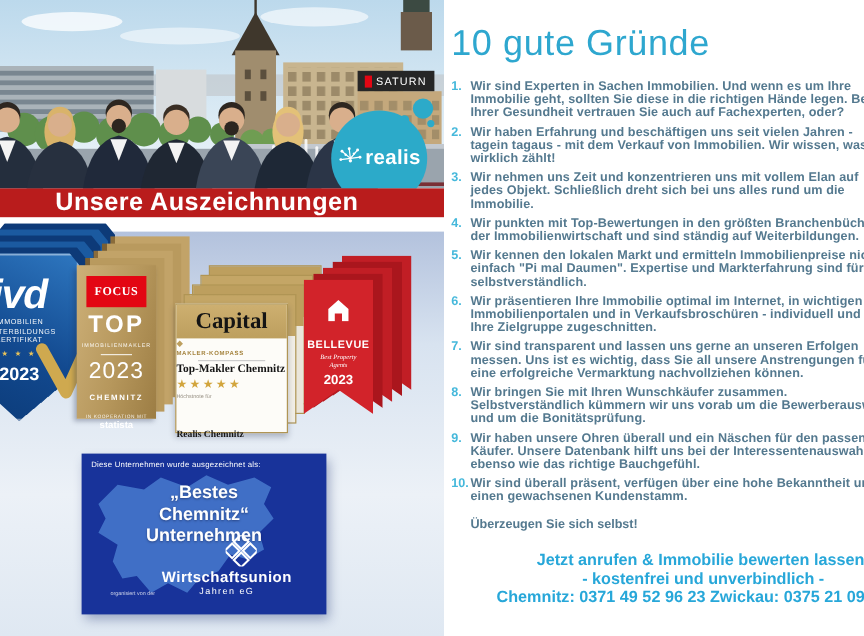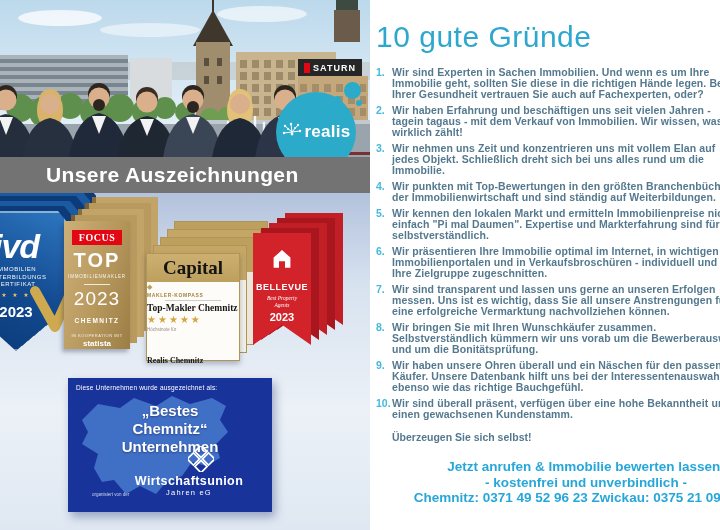--- a/index.html
+++ b/index.html
@@ -4,32 +4,32 @@
 <style>
   html,body{margin:0;padding:0;background:#fff;}
   #app{position:relative;width:720px;height:530px;overflow:hidden;background:#fff;
        font-family:"Liberation Sans",sans-serif;}
   
   .left{position:absolute;left:0;top:0;width:370px;height:530px;}
   .photo{position:absolute;left:0;top:0;width:370px;height:157px;overflow:hidden;}
   .photo svg{display:block;}
   .saturn{position:absolute;left:298px;top:59px;width:64px;height:17px;background:#262626;
            display:flex;align-items:center;justify-content:center;gap:3px;
-           color:#fff;font-size:9px;font-weight:bold;letter-spacing:1px;}
+           color:#fff;font-size:9px;font-weight:normal;letter-spacing:1px;}
   .saturn .chip{width:6px;height:10px;background:#e30613;}
   .logo-dot{position:absolute;border-radius:50%;background:#2caac9;}
   .d1{left:344px;top:82px;width:17px;height:17px;}
   .d2{left:333px;top:96px;width:8px;height:8px;}
   .d3{left:356px;top:100px;width:6px;height:6px;}
   .d4{left:342px;top:106px;width:3px;height:3px;}
   .realis{position:absolute;left:276px;top:92px;width:80px;height:80px;border-radius:50%;
           background:#2caac9;display:flex;align-items:center;justify-content:center;
           color:#fff;font-size:17px;font-weight:bold;letter-spacing:.3px;}
   .realis svg{margin-right:1px;}
-  .banner{position:absolute;left:0;top:157px;width:370px;height:36px;background:#737373;
+  .banner{position:absolute;left:0;top:157px;width:370px;height:24px;background:#b91c1c;
           display:flex;align-items:center;z-index:2;}
   .banner span{padding-left:46px;color:#fff;font-size:21px;font-weight:bold;letter-spacing:.4px;}
   .awards{position:absolute;left:0;top:193px;width:370px;height:337px;
           background:linear-gradient(180deg,#b3c2dd 0%,#d8e3f0 28%,#ecf1f7 65%,#dfe8f2 100%);}
   .stack{position:absolute;}
   
   .ivd-card{position:absolute;left:0;top:0;width:100px;height:140px;
     clip-path:polygon(8% 0,92% 0,100% 7%,100% 60%,93% 74%,70% 87%,50% 100%,30% 87%,7% 74%,0 60%,0 7%);
     background:linear-gradient(205deg,#2e77c0 0%,#12498f 55%,#0b3a77 100%);}
   .ivd-card.b1{transform:translate(6px,-5px);background:#0d3a78;}
@@ -44,21 +44,21 @@
   .ivd-year{font-size:15px;font-weight:bold;margin-top:5px;}
   .ivd-check{position:absolute;left:62px;top:22px;}
   
   .f-card{position:absolute;left:0;top:0;width:66px;height:128px;
     background:linear-gradient(105deg,#cdb078 0%,#b6975c 55%,#9c7d44 100%);}
   .f-card.b1{transform:translate(7px,-6px);background:linear-gradient(90deg,#7a5f33 0 6%,#b99a5e 6%);}
   .f-card.b2{transform:translate(14px,-12px);background:linear-gradient(90deg,#8a6c3b 0 6%,#c2a368 6%);}
   .f-card.b3{transform:translate(21px,-18px);background:linear-gradient(90deg,#7a5f33 0 6%,#b99a5e 6%);}
   .f-card.b4{transform:translate(28px,-24px);background:linear-gradient(90deg,#8a6c3b 0 6%,#c2a368 6%);}
   .f-card.front{box-shadow:-2px 3px 4px rgba(40,50,80,.35);text-align:center;color:#fff;}
-  .ftag{margin:9px auto 0;width:50px;height:15px;background:#e30613;color:#fff;
+  .ftag{margin:9px auto 0;width:50px;height:26px;background:#e30613;color:#fff;
         font-family:"Liberation Serif",serif;font-weight:bold;font-size:10px;
         display:flex;align-items:center;justify-content:center;letter-spacing:.5px;}
   .ftop{font-size:20px;font-weight:bold;letter-spacing:2px;margin-top:4px;}
   .fsub{font-size:4.5px;letter-spacing:.8px;opacity:.9;margin-top:2px;}
   .fline{width:26px;border:none;border-top:1px solid rgba(255,255,255,.8);margin:5px auto 3px;}
   .fyear{font-size:19px;letter-spacing:1px;}
   .fcity{font-size:6.5px;font-weight:bold;letter-spacing:1.4px;margin-top:7px;}
   .fcoop{font-size:4px;letter-spacing:.5px;opacity:.85;margin-top:9px;}
   .fstat{font-size:8px;font-weight:bold;margin-top:1px;}
   

